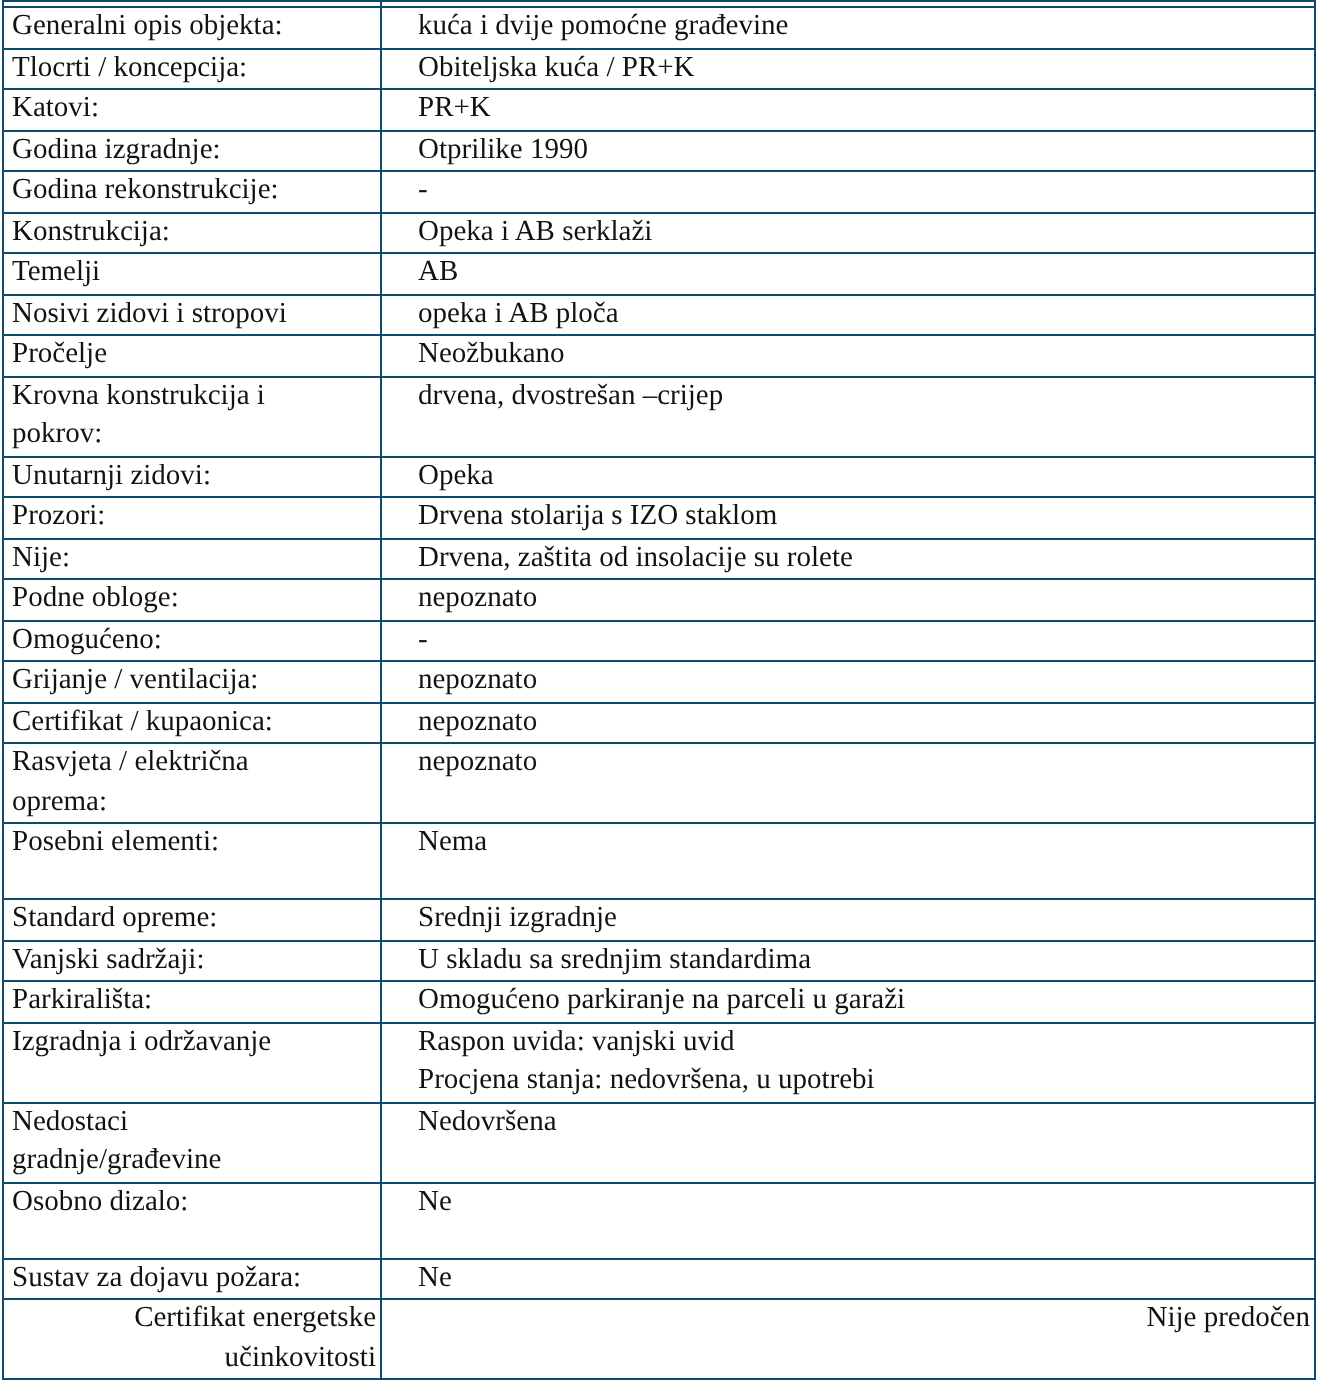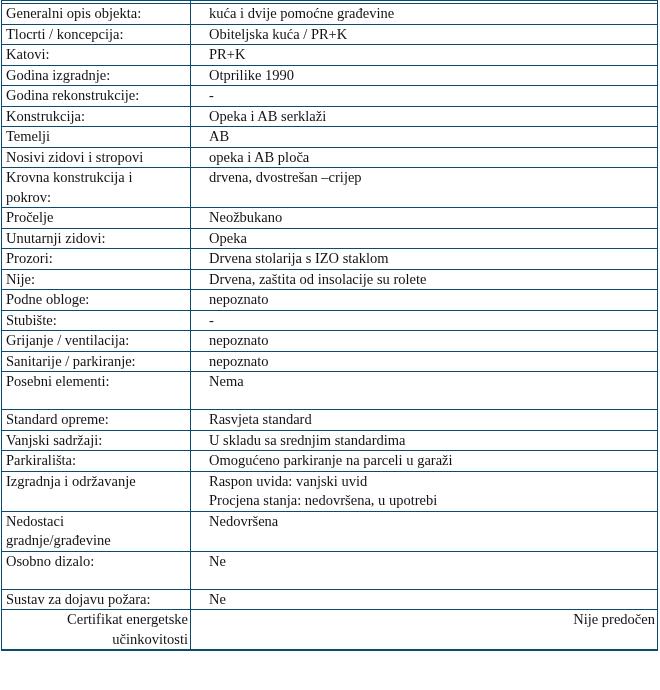--- a/index.html
+++ b/index.html
@@ -74,63 +74,68 @@
       </tr>
       <tr>
         <td class="label">Temelji</td>
         <td class="value">AB</td>
       </tr>
       <tr>
         <td class="label">Nosivi zidovi i stropovi</td>
         <td class="value">opeka i AB ploča</td>
       </tr>
       <tr>
+        <td class="label">Pročelje</td>
+        <td class="value">Neožbukano</td>
+      </tr>
+      <tr>
         <td class="label">Krovna konstrukcija i
 pokrov:</td>
         <td class="value">drvena, dvostrešan –crijep</td>
-      </tr>
-      <tr>
-        <td class="label">Pročelje</td>
-        <td class="value">Neožbukano</td>
       </tr>
       <tr>
         <td class="label">Unutarnji zidovi:</td>
         <td class="value">Opeka</td>
       </tr>
       <tr>
         <td class="label">Prozori:</td>
         <td class="value">Drvena stolarija s IZO staklom</td>
       </tr>
       <tr>
         <td class="label">Nije:</td>
         <td class="value">Drvena, zaštita od insolacije su rolete</td>
       </tr>
       <tr>
         <td class="label">Podne obloge:</td>
         <td class="value">nepoznato</td>
       </tr>
       <tr>
-        <td class="label">Stubište:</td>
+        <td class="label">Omogućeno:</td>
         <td class="value">-</td>
       </tr>
       <tr>
         <td class="label">Grijanje / ventilacija:</td>
         <td class="value">nepoznato</td>
       </tr>
       <tr>
-        <td class="label">Sanitarije / parkiranje:</td>
+        <td class="label">Certifikat / kupaonica:</td>
+        <td class="value">nepoznato</td>
+      </tr>
+      <tr>
+        <td class="label">Rasvjeta / električna
+oprema:</td>
         <td class="value">nepoznato</td>
       </tr>
       <tr class="tall">
         <td class="label">Posebni elementi:</td>
         <td class="value">Nema</td>
       </tr>
       <tr>
         <td class="label">Standard opreme:</td>
-        <td class="value">Rasvjeta standard</td>
+        <td class="value">Srednji izgradnje</td>
       </tr>
       <tr>
         <td class="label">Vanjski sadržaji:</td>
         <td class="value">U skladu sa srednjim standardima</td>
       </tr>
       <tr>
         <td class="label">Parkirališta:</td>
         <td class="value">Omogućeno parkiranje na parceli u garaži</td>
       </tr>
       <tr>

